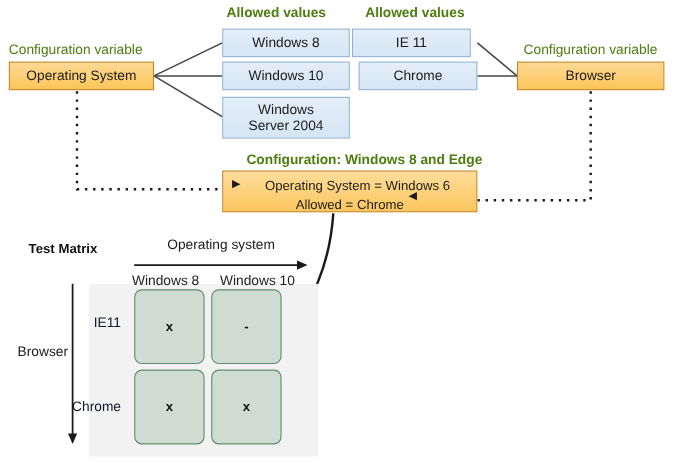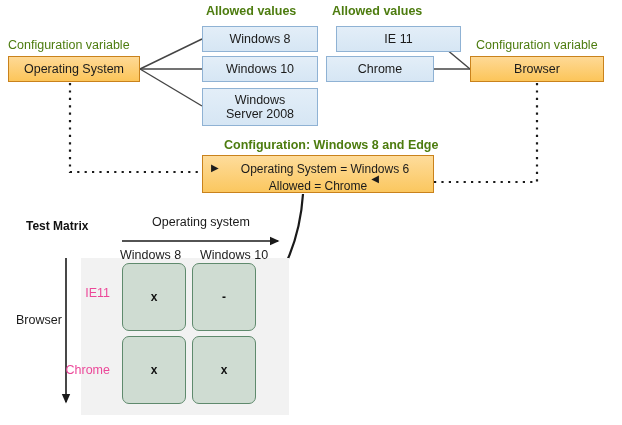--- a/index.html
+++ b/index.html
@@ -44,21 +44,21 @@
   .matrix-title{position:absolute;font-size:12px;font-weight:bold;color:#111;white-space:nowrap;}
 
   .mx-bg{position:absolute;background:#f2f2f2;}
   .cell{
     position:absolute;box-sizing:border-box;
     background:#cfdcd2;border:1px solid #5f8a6d;border-radius:7px;
     display:flex;align-items:center;justify-content:center;
     font-size:12px;font-weight:bold;color:#111;
   }
   .col-head{position:absolute;font-size:12.5px;color:#1b1b1b;white-space:nowrap;}
-  .row-head{position:absolute;font-size:12.5px;color:#ec4899;white-space:nowrap;text-align:right;}
+  .row-head{position:absolute;font-size:12.5px;color:#0f172a;white-space:nowrap;text-align:right;}
 </style>
 </head>
 <body>
 
 <div id="canvas">
 
   <svg class="layer" viewBox="0 0 622 425">
     <defs>
       <marker id="solidArrow" markerWidth="9" markerHeight="9" refX="7" refY="4.5" orient="auto" markerUnits="userSpaceOnUse">
         <path d="M0,0.6 L8.5,4.5 L0,8.4 z" fill="#333"></path>
@@ -103,26 +103,26 @@
 
   <div class="caption" style="left:8px;top:38px;">Configuration variable</div>
 
   <div class="node obox" style="left:8px;top:56px;width:132px;height:26px;">Operating System</div>
 
   <div class="node vbox" style="left:202px;top:26px;width:116px;height:26px;">Windows 8</div>
 
   <div class="node vbox" style="left:202px;top:56px;width:116px;height:26px;">Windows 10</div>
 
   <div class="node vbox" style="left:202px;top:88px;width:116px;height:38px;">
-    <span style="display:block;max-width:80px;">Windows Server 2008</span>
+    <span style="display:block;max-width:80px;">Windows Server 2004</span>
   </div>
 
   <div class="caption bold" style="left:332px;top:4px;">Allowed values</div>
 
-  <div class="node vbox" style="left:336px;top:26px;width:125px;height:26px;">IE 11</div>
+  <div class="node vbox" style="left:320px;top:26px;width:108px;height:26px;">IE 11</div>
 
   <div class="node vbox" style="left:326px;top:56px;width:108px;height:26px;">Chrome</div>
 
   <div class="caption" style="left:476px;top:38px;">Configuration variable</div>
 
   <div class="node obox" style="left:470px;top:56px;width:134px;height:26px;">Browser</div>
 
   <div class="caption bold" style="left:224px;top:138px;">Configuration: Windows 8 and Edge</div>
 
   <div class="node cfgbox" style="left:202px;top:155px;width:232px;height:38px;">

